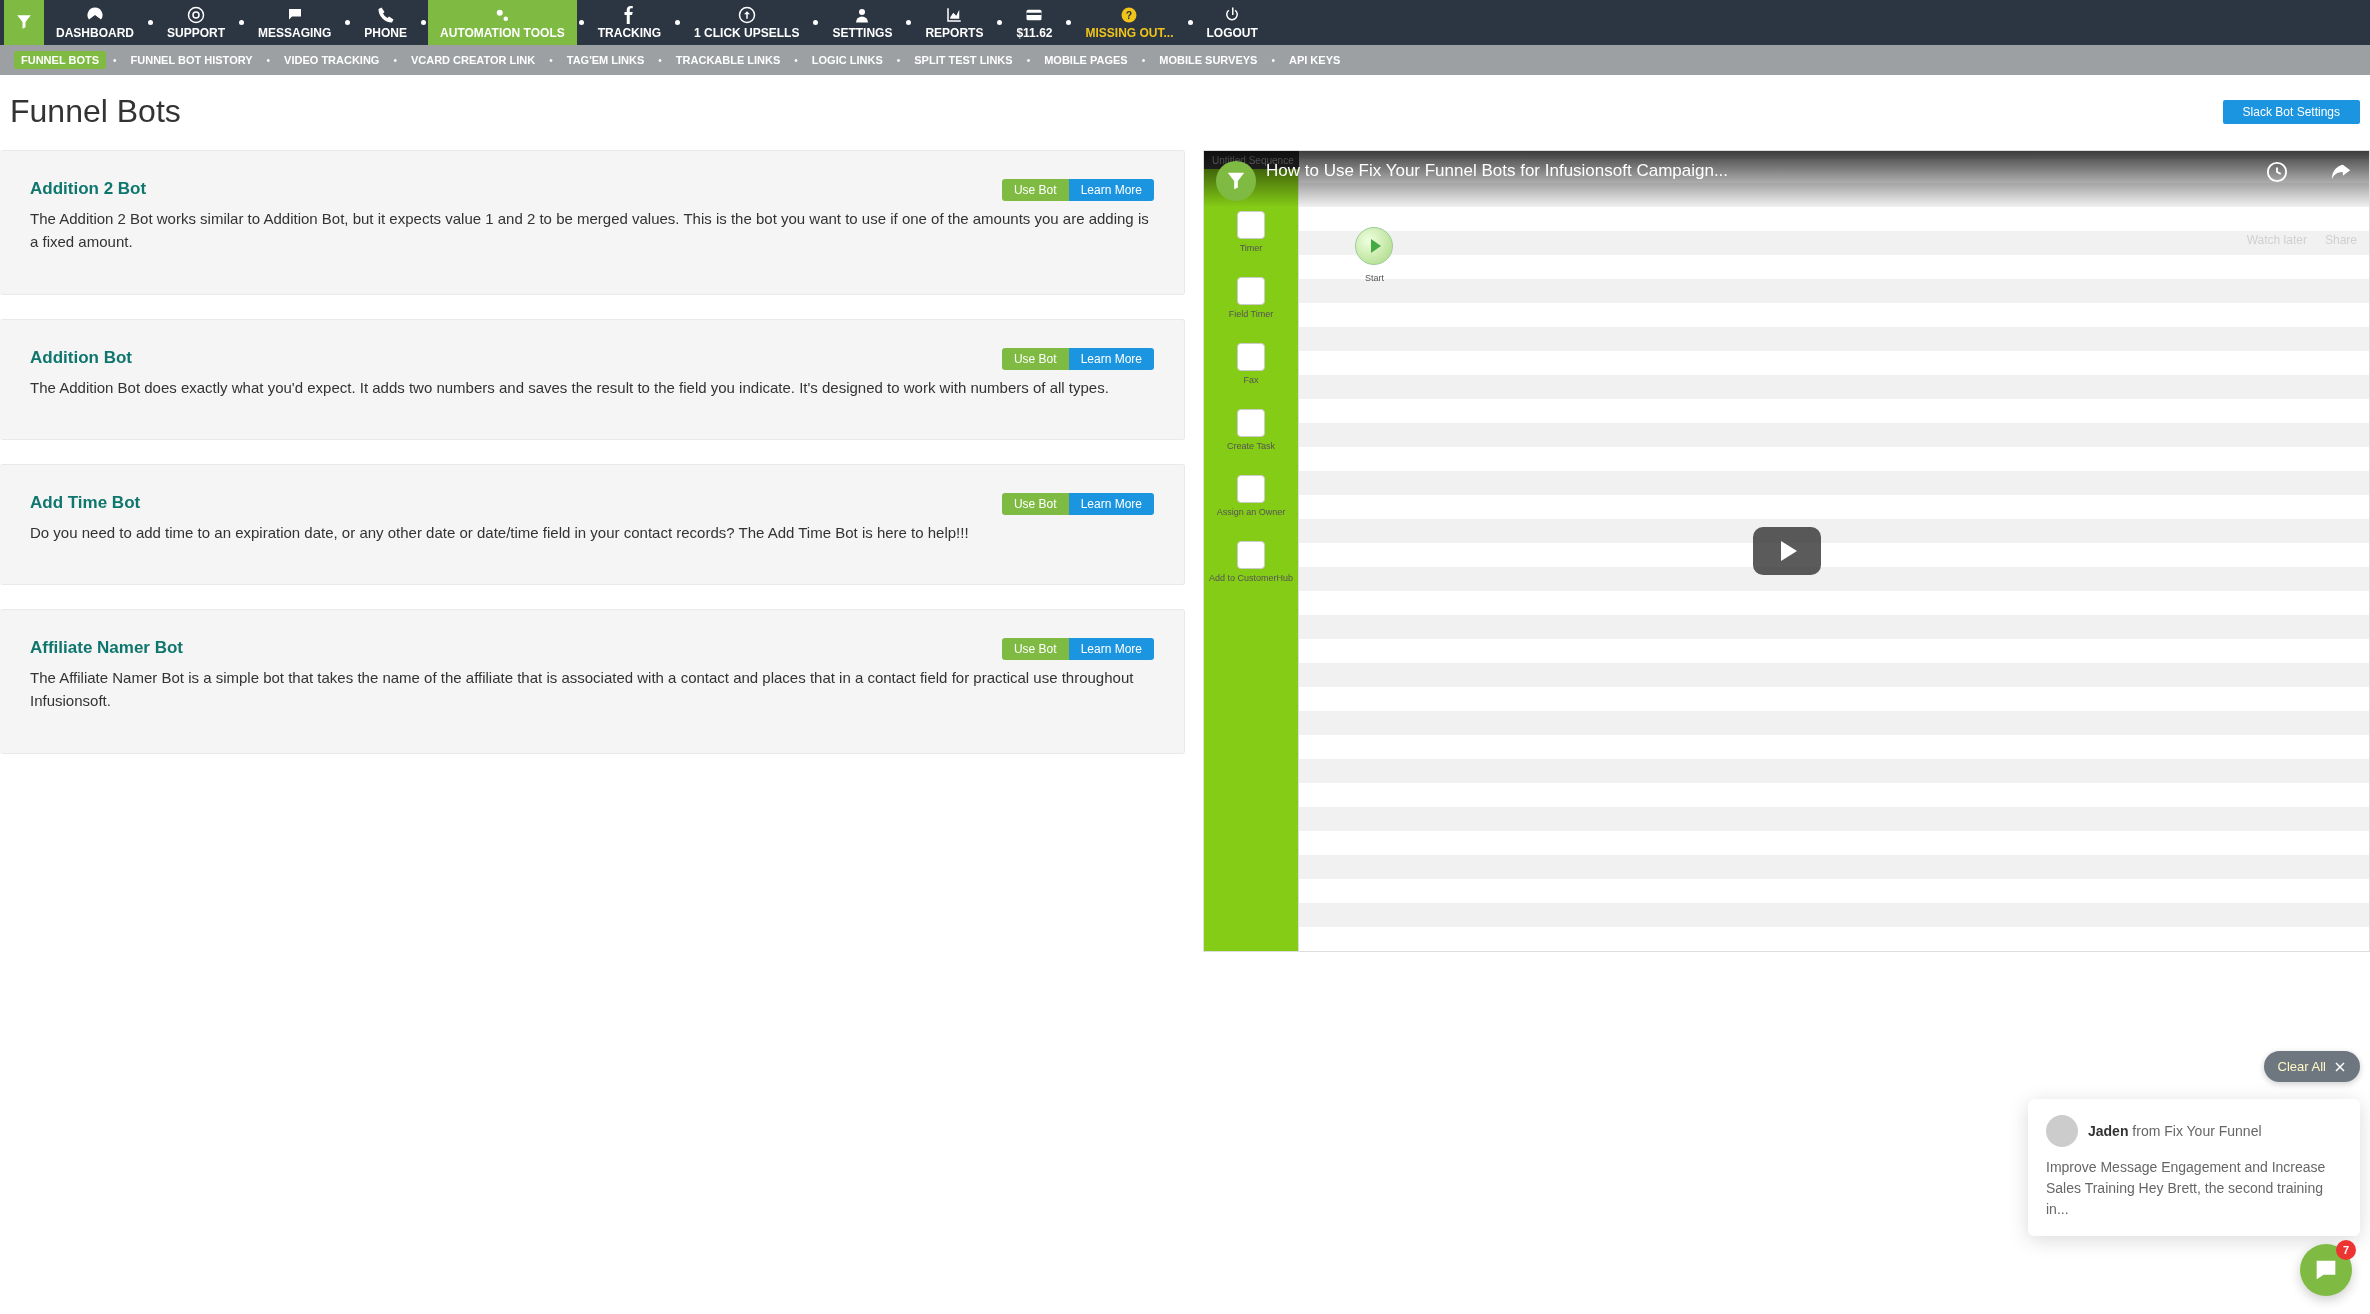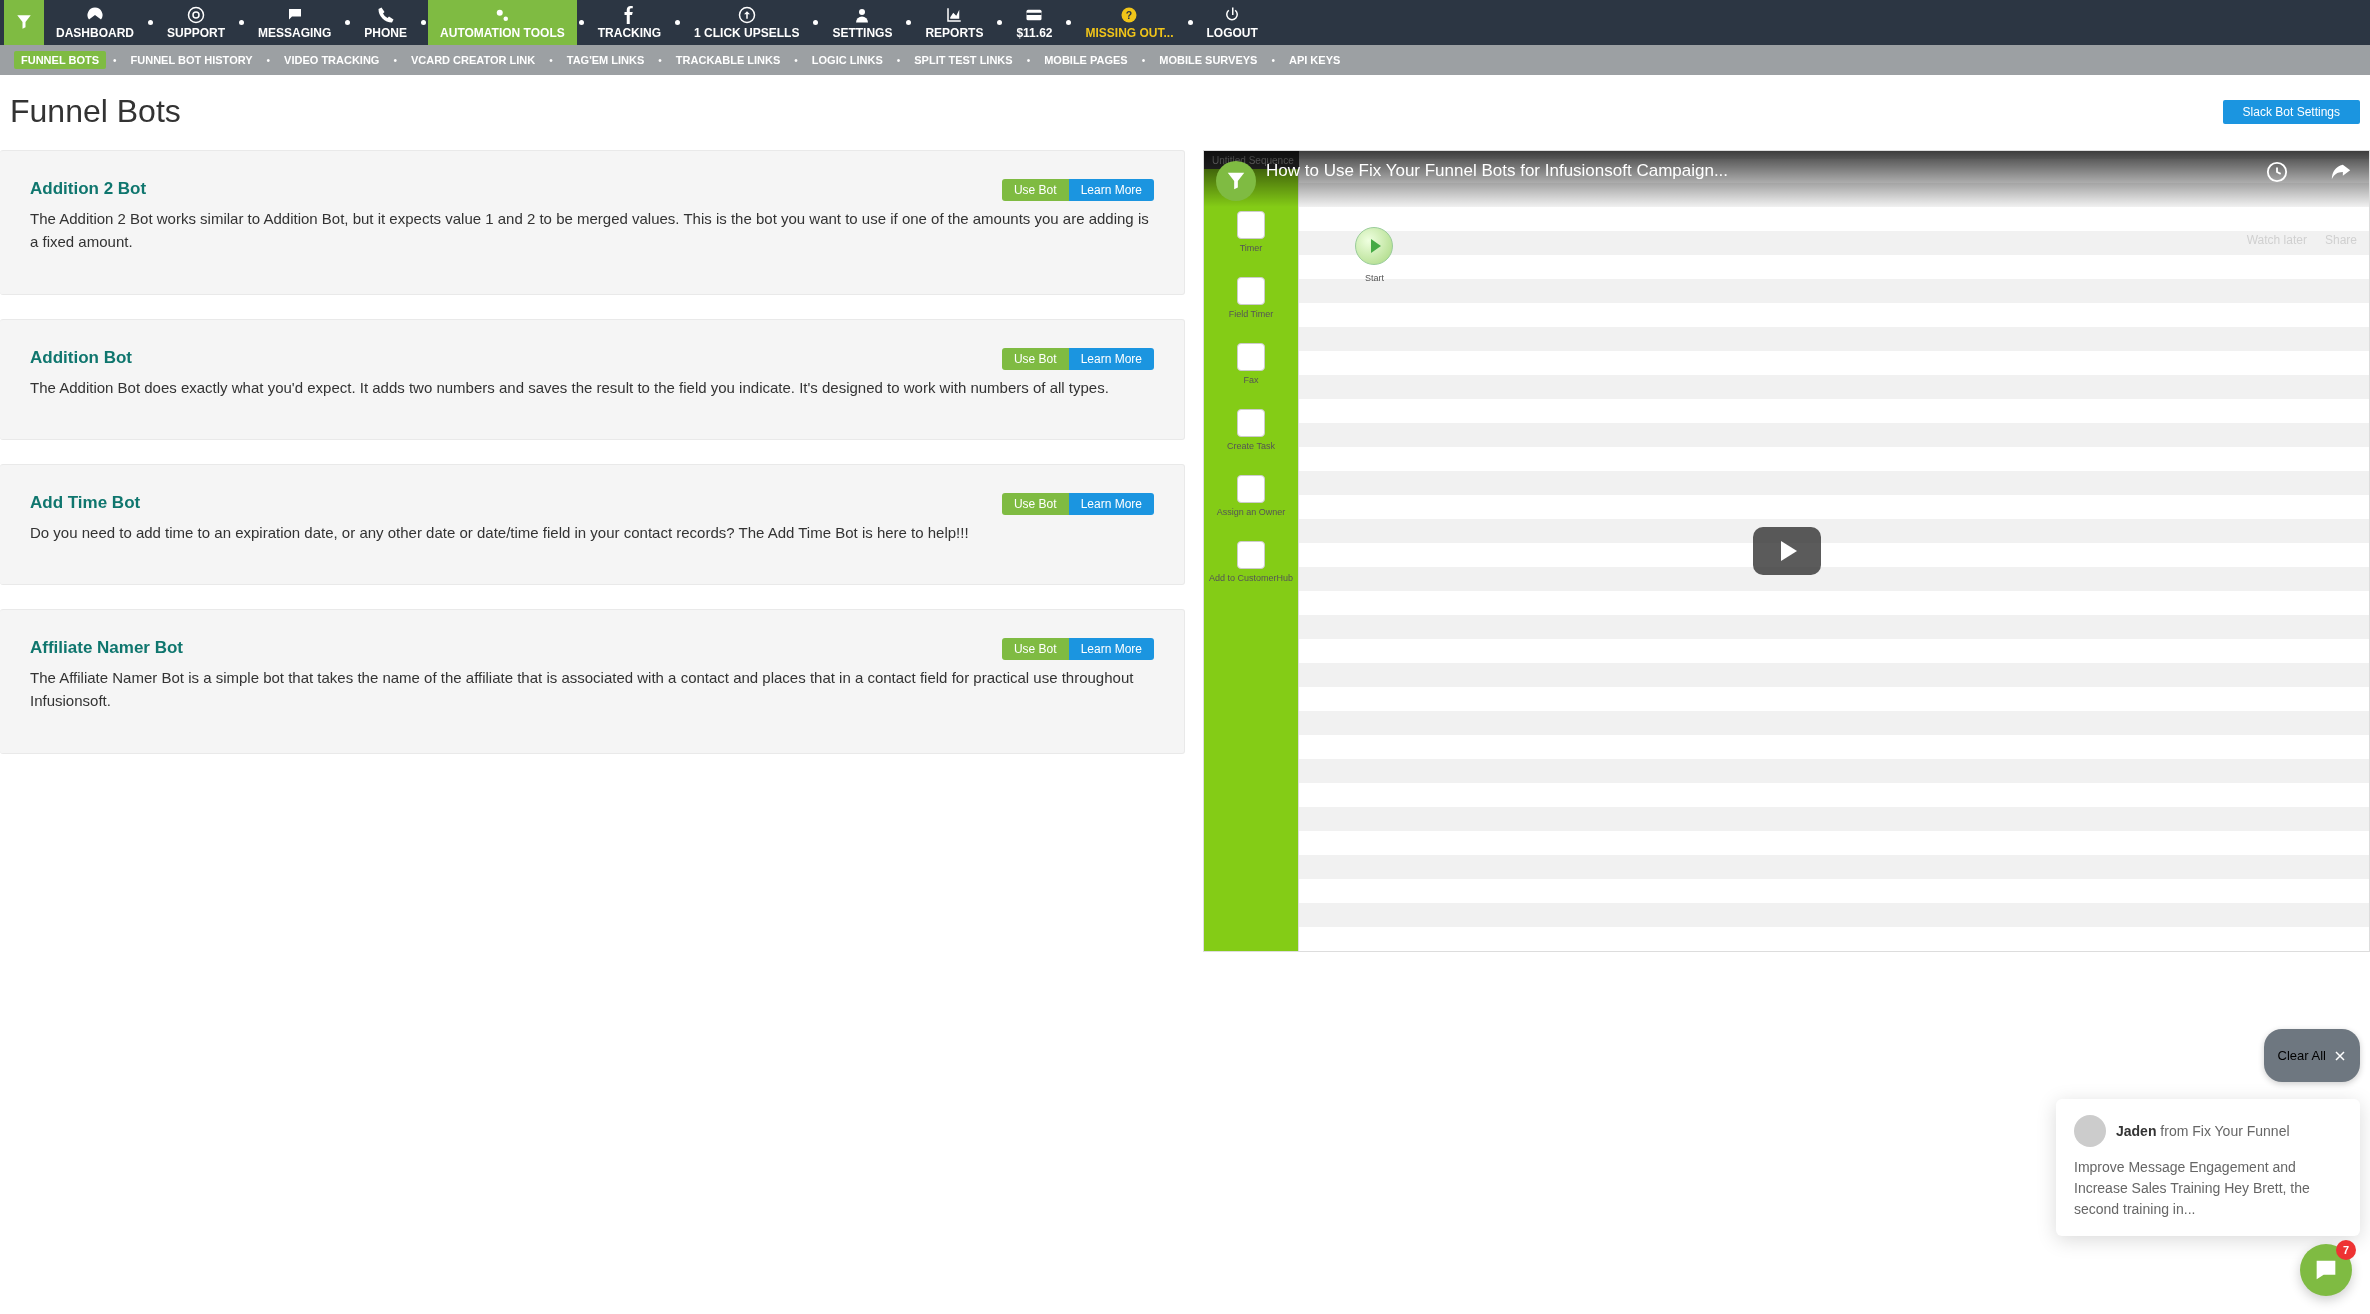--- a/index.html
+++ b/index.html
@@ -55,24 +55,24 @@
   .video-mock-body { position: absolute; top: 0; left: 0; right: 0; bottom: 0; background: #84cc16; display: flex; }
   .video-mock-sidebar { width: 95px; border-right: 1px solid #ddd; padding-top: 60px; display: flex; flex-direction: column; gap: 24px; align-items: center; font-size: 9px; color: #555; }
   .video-mock-sidebar .mock-item { display: flex; flex-direction: column; align-items: center; gap: 4px; }
   .video-mock-sidebar .mock-icon { width: 28px; height: 28px; border: 1px solid #ccc; border-radius: 4px; background: #fff; }
   .video-mock-main { flex: 1; background: repeating-linear-gradient(0deg, #fff 0 24px, #f1f1f1 24px 48px); position: relative; }
   .video-mock-titlebar { position: absolute; top: 0; left: 0; right: 0; height: 18px; background: #3b3b3b; color: #ccc; font-size: 10px; display: flex; align-items: center; padding: 0 8px; justify-content: space-between; }
   .video-mock-start { position: absolute; top: 76px; left: 56px; width: 38px; height: 38px; border-radius: 50%; background: radial-gradient(circle at 35% 35%, #efffe0, #a7d77e); border: 1px solid #9c9; display: flex; align-items: center; justify-content: center; }
   .video-mock-start::after { content: ""; border-left: 10px solid #4a4; border-top: 7px solid transparent; border-bottom: 7px solid transparent; margin-left: 3px; }
   .video-mock-start-label { position: absolute; top: 122px; left: 66px; font-size: 9px; color: #555; }
 
-  .clear-pill { position: fixed; right: 10px; bottom: 232px; background: #6e7780; color: #000000; padding: 19px 14px; border-radius: 18px; font-size: 13px; display: flex; align-items: center; gap: 8px; box-shadow: 0 2px 6px rgba(0,0,0,0.2); margin-top: 8px; }
+  .clear-pill { position: fixed; right: 10px; bottom: 232px; background: #6e7780; color: #fef9c3; padding: 8px 14px; border-radius: 18px; font-size: 13px; display: flex; align-items: center; gap: 8px; box-shadow: 0 2px 6px rgba(0,0,0,0.2); margin-top: 8px; }
   .clear-pill svg { width: 12px; height: 12px; fill: #fff; }
 
-  .chat-pop { position: fixed; right: 10px; bottom: 78px; width: 304px; background: #fff; border-radius: 6px; box-shadow: 0 4px 20px rgba(0,0,0,0.15); padding: 16px 18px; }
+  .chat-pop { position: fixed; right: 10px; bottom: 78px; width: 332px; background: #fff; border-radius: 6px; box-shadow: 0 4px 20px rgba(0,0,0,0.15); padding: 16px 18px; }
   .chat-head { display: flex; align-items: center; gap: 10px; margin-bottom: 10px; }
   .chat-avatar { width: 32px; height: 32px; border-radius: 50%; background: #ccc; }
   .chat-from { font-size: 14px; color: #666; }
   .chat-from b { color: #333; font-weight: 600; }
   .chat-body { font-size: 14px; color: #666; line-height: 1.5; }
 
   .intercom-btn { position: fixed; right: 18px; bottom: 18px; width: 52px; height: 52px; border-radius: 50%; background: #7fbb42; display: flex; align-items: center; justify-content: center; box-shadow: 0 4px 12px rgba(0,0,0,0.2); }
   .intercom-btn svg { fill: #fff; width: 28px; height: 28px; }
   .intercom-badge { position: absolute; top: -4px; right: -4px; width: 20px; height: 20px; border-radius: 50%; background: #e33; color: #fff; font-size: 11px; font-weight: bold; display: flex; align-items: center; justify-content: center; }
 

